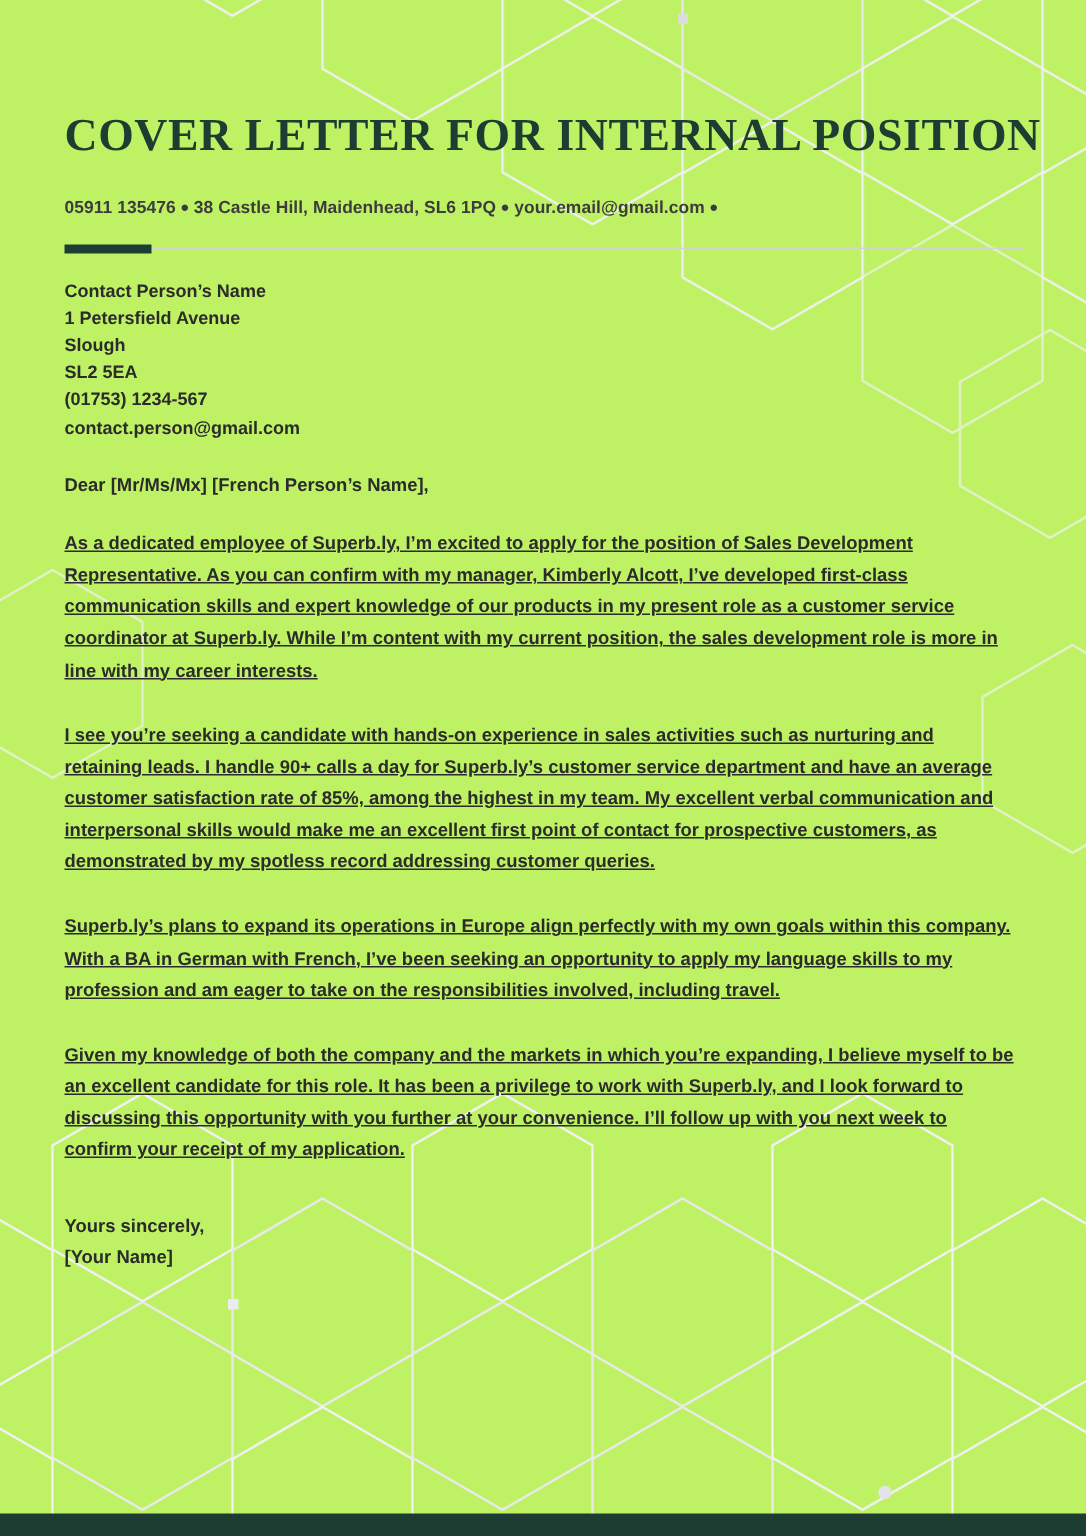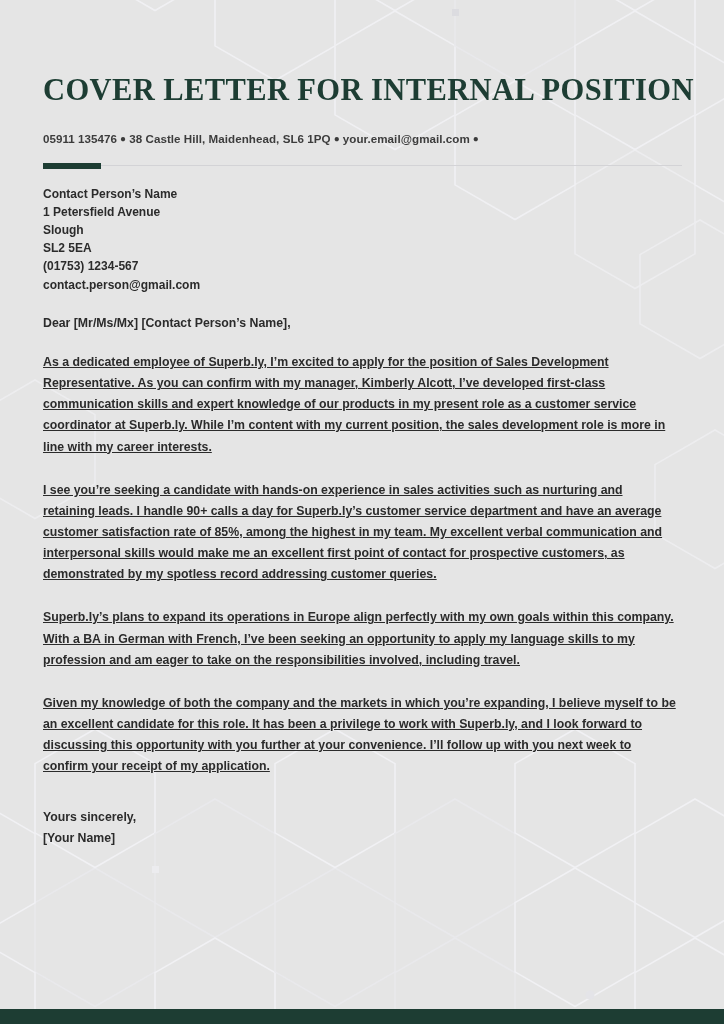--- a/index.html
+++ b/index.html
@@ -11,21 +11,21 @@
     width: 724px;
     height: 1024px;
     position: relative;
     overflow: hidden;
     font-family: "Liberation Sans", sans-serif;
   }
 
   #page {
     position: absolute;
     inset: 0;
-    background: #e5e5e5;
+    background: #bef264;
     overflow: hidden;
   }
 
   
   #hex-watermark {
     position: absolute;
     inset: 0;
     width: 724px;
     height: 1024px;
     pointer-events: none;
@@ -207,21 +207,21 @@
 
     <div class="recipient-block">
       <div>Contact Person’s Name</div>
       <div>1 Petersfield Avenue</div>
       <div>Slough</div>
       <div>SL2 5EA</div>
       <div>(01753) 1234-567</div>
       <div>contact.person@gmail.com</div>
     </div>
 
-    <div class="salutation">Dear [Mr/Ms/Mx] [Contact Person’s Name],</div>
+    <div class="salutation">Dear [Mr/Ms/Mx] [French Person’s Name],</div>
 
     <p class="body-paragraph">As a dedicated employee of Superb.ly, I’m excited to apply for the position of Sales Development Representative. As you can confirm with my manager, Kimberly Alcott, I’ve developed first-class communication skills and expert knowledge of our products in my present role as a customer service coordinator at Superb.ly. While I’m content with my current position, the sales development role is more in line with my career interests.</p>
     <p class="body-paragraph">I see you’re seeking a candidate with hands-on experience in sales activities such as nurturing and retaining leads. I handle 90+ calls a day for Superb.ly’s customer service department and have an average customer satisfaction rate of 85%, among the highest in my team. My excellent verbal communication and interpersonal skills would make me an excellent first point of contact for prospective customers, as demonstrated by my spotless record addressing customer queries.</p>
     <p class="body-paragraph">Superb.ly’s plans to expand its operations in Europe align perfectly with my own goals within this company. With a BA in German with French, I’ve been seeking an opportunity to apply my language skills to my profession and am eager to take on the responsibilities involved, including travel.</p>
     <p class="body-paragraph">Given my knowledge of both the company and the markets in which you’re expanding, I believe myself to be an excellent candidate for this role. It has been a privilege to work with Superb.ly, and I look forward to discussing this opportunity with you further at your convenience. I’ll follow up with you next week to confirm your receipt of my application.</p>
 
     <div class="closing-block">
       <div>Yours sincerely,</div>
       <div>[Your Name]</div>
     </div>

